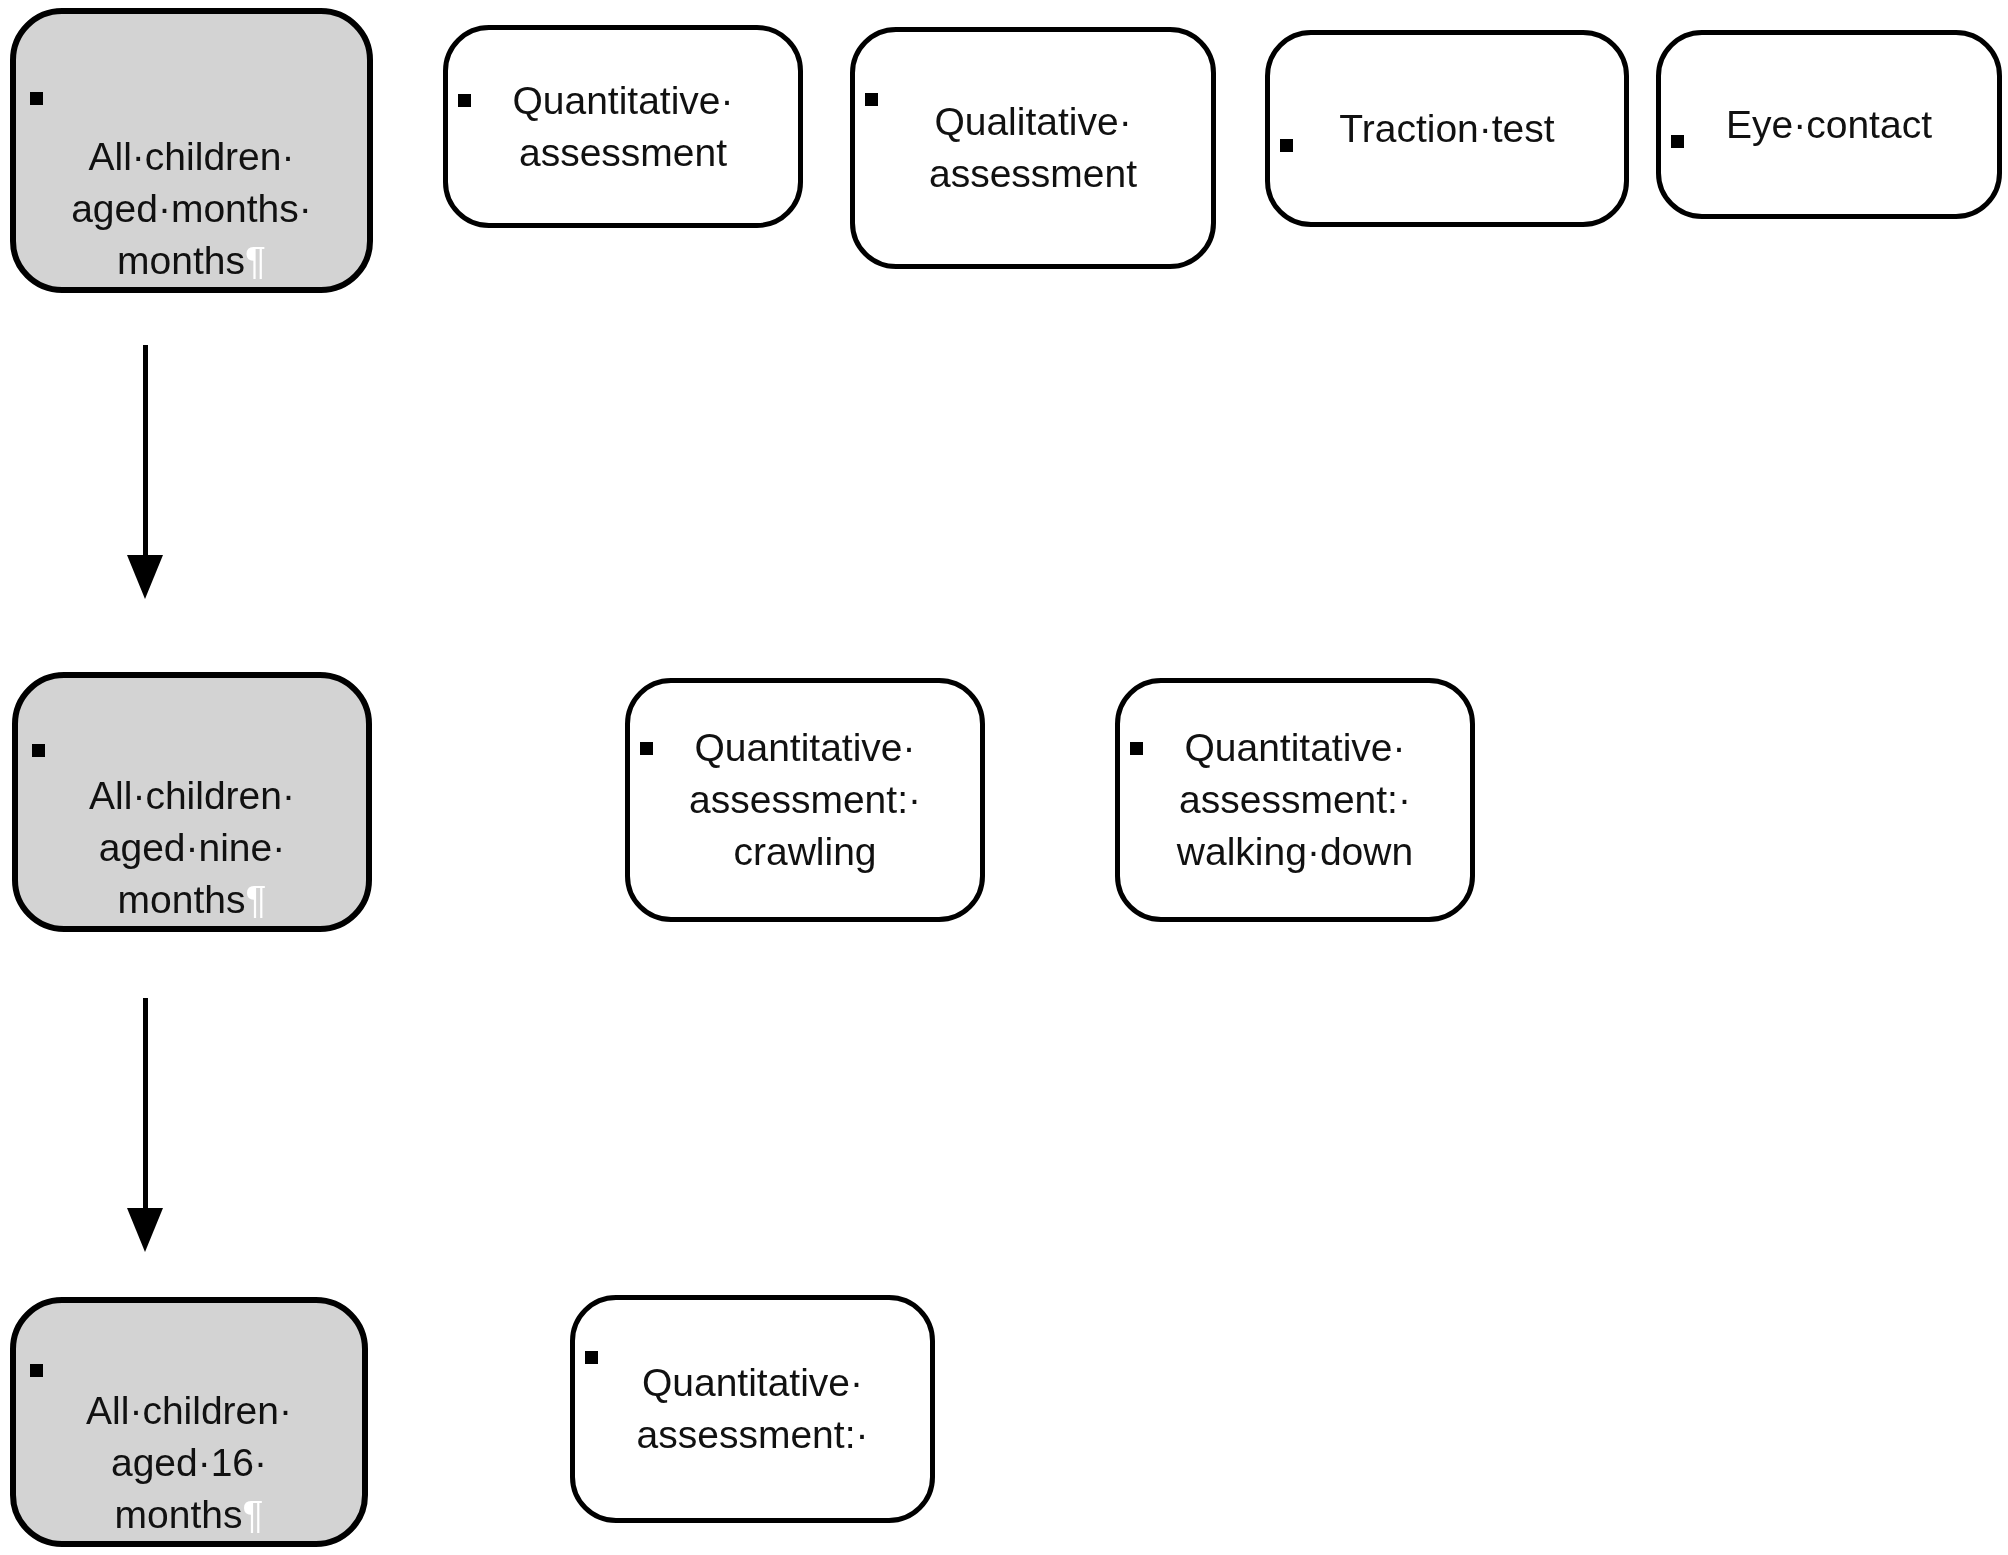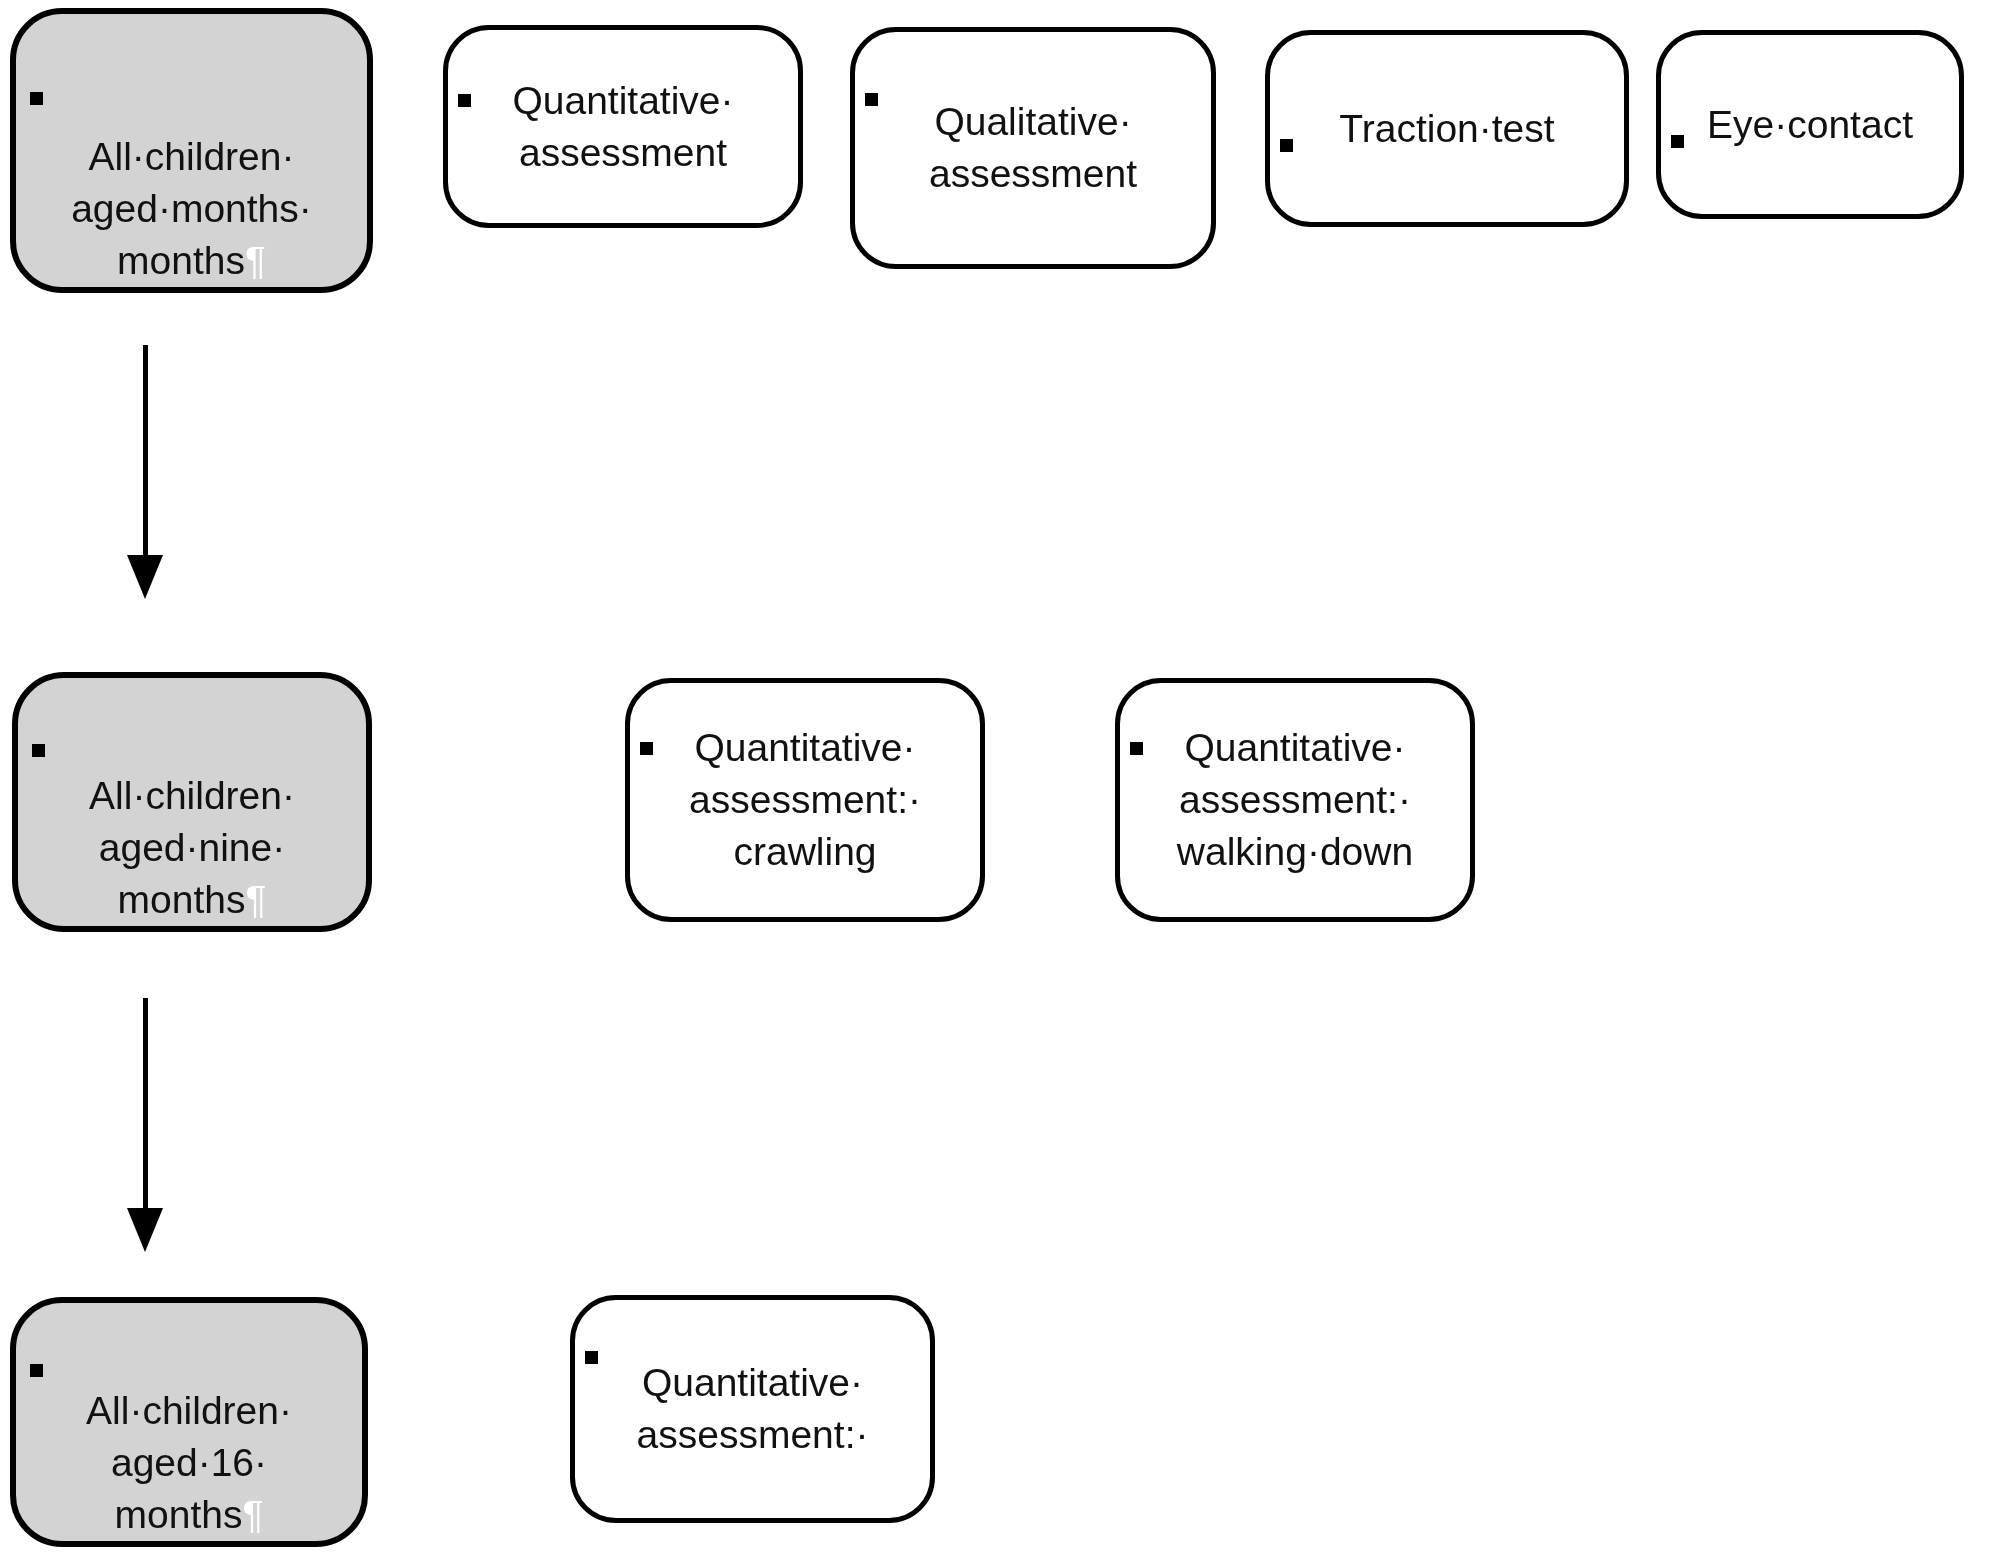--- a/index.html
+++ b/index.html
@@ -82,21 +82,21 @@
     </div>
   </div>
 
   <div class="box" style="left:1265px;top:30px;width:364px;height:197px;">
     <span class="bullet" style="left:10px;top:104px;"></span>
     <div class="txt">
       <div>Traction·test</div>
     </div>
   </div>
 
-  <div class="box" style="left:1656px;top:30px;width:308px;height:189px;">
+  <div class="box" style="left:1656px;top:30px;width:346px;height:189px;">
     <span class="bullet" style="left:10px;top:100px;"></span>
     <div class="txt">
       <div>Eye·contact</div>
     </div>
   </div>
 
   <div class="arrow" style="left:123px;top:345px;">
     <div class="shaft"></div>
     <div class="head"></div>
   </div>

